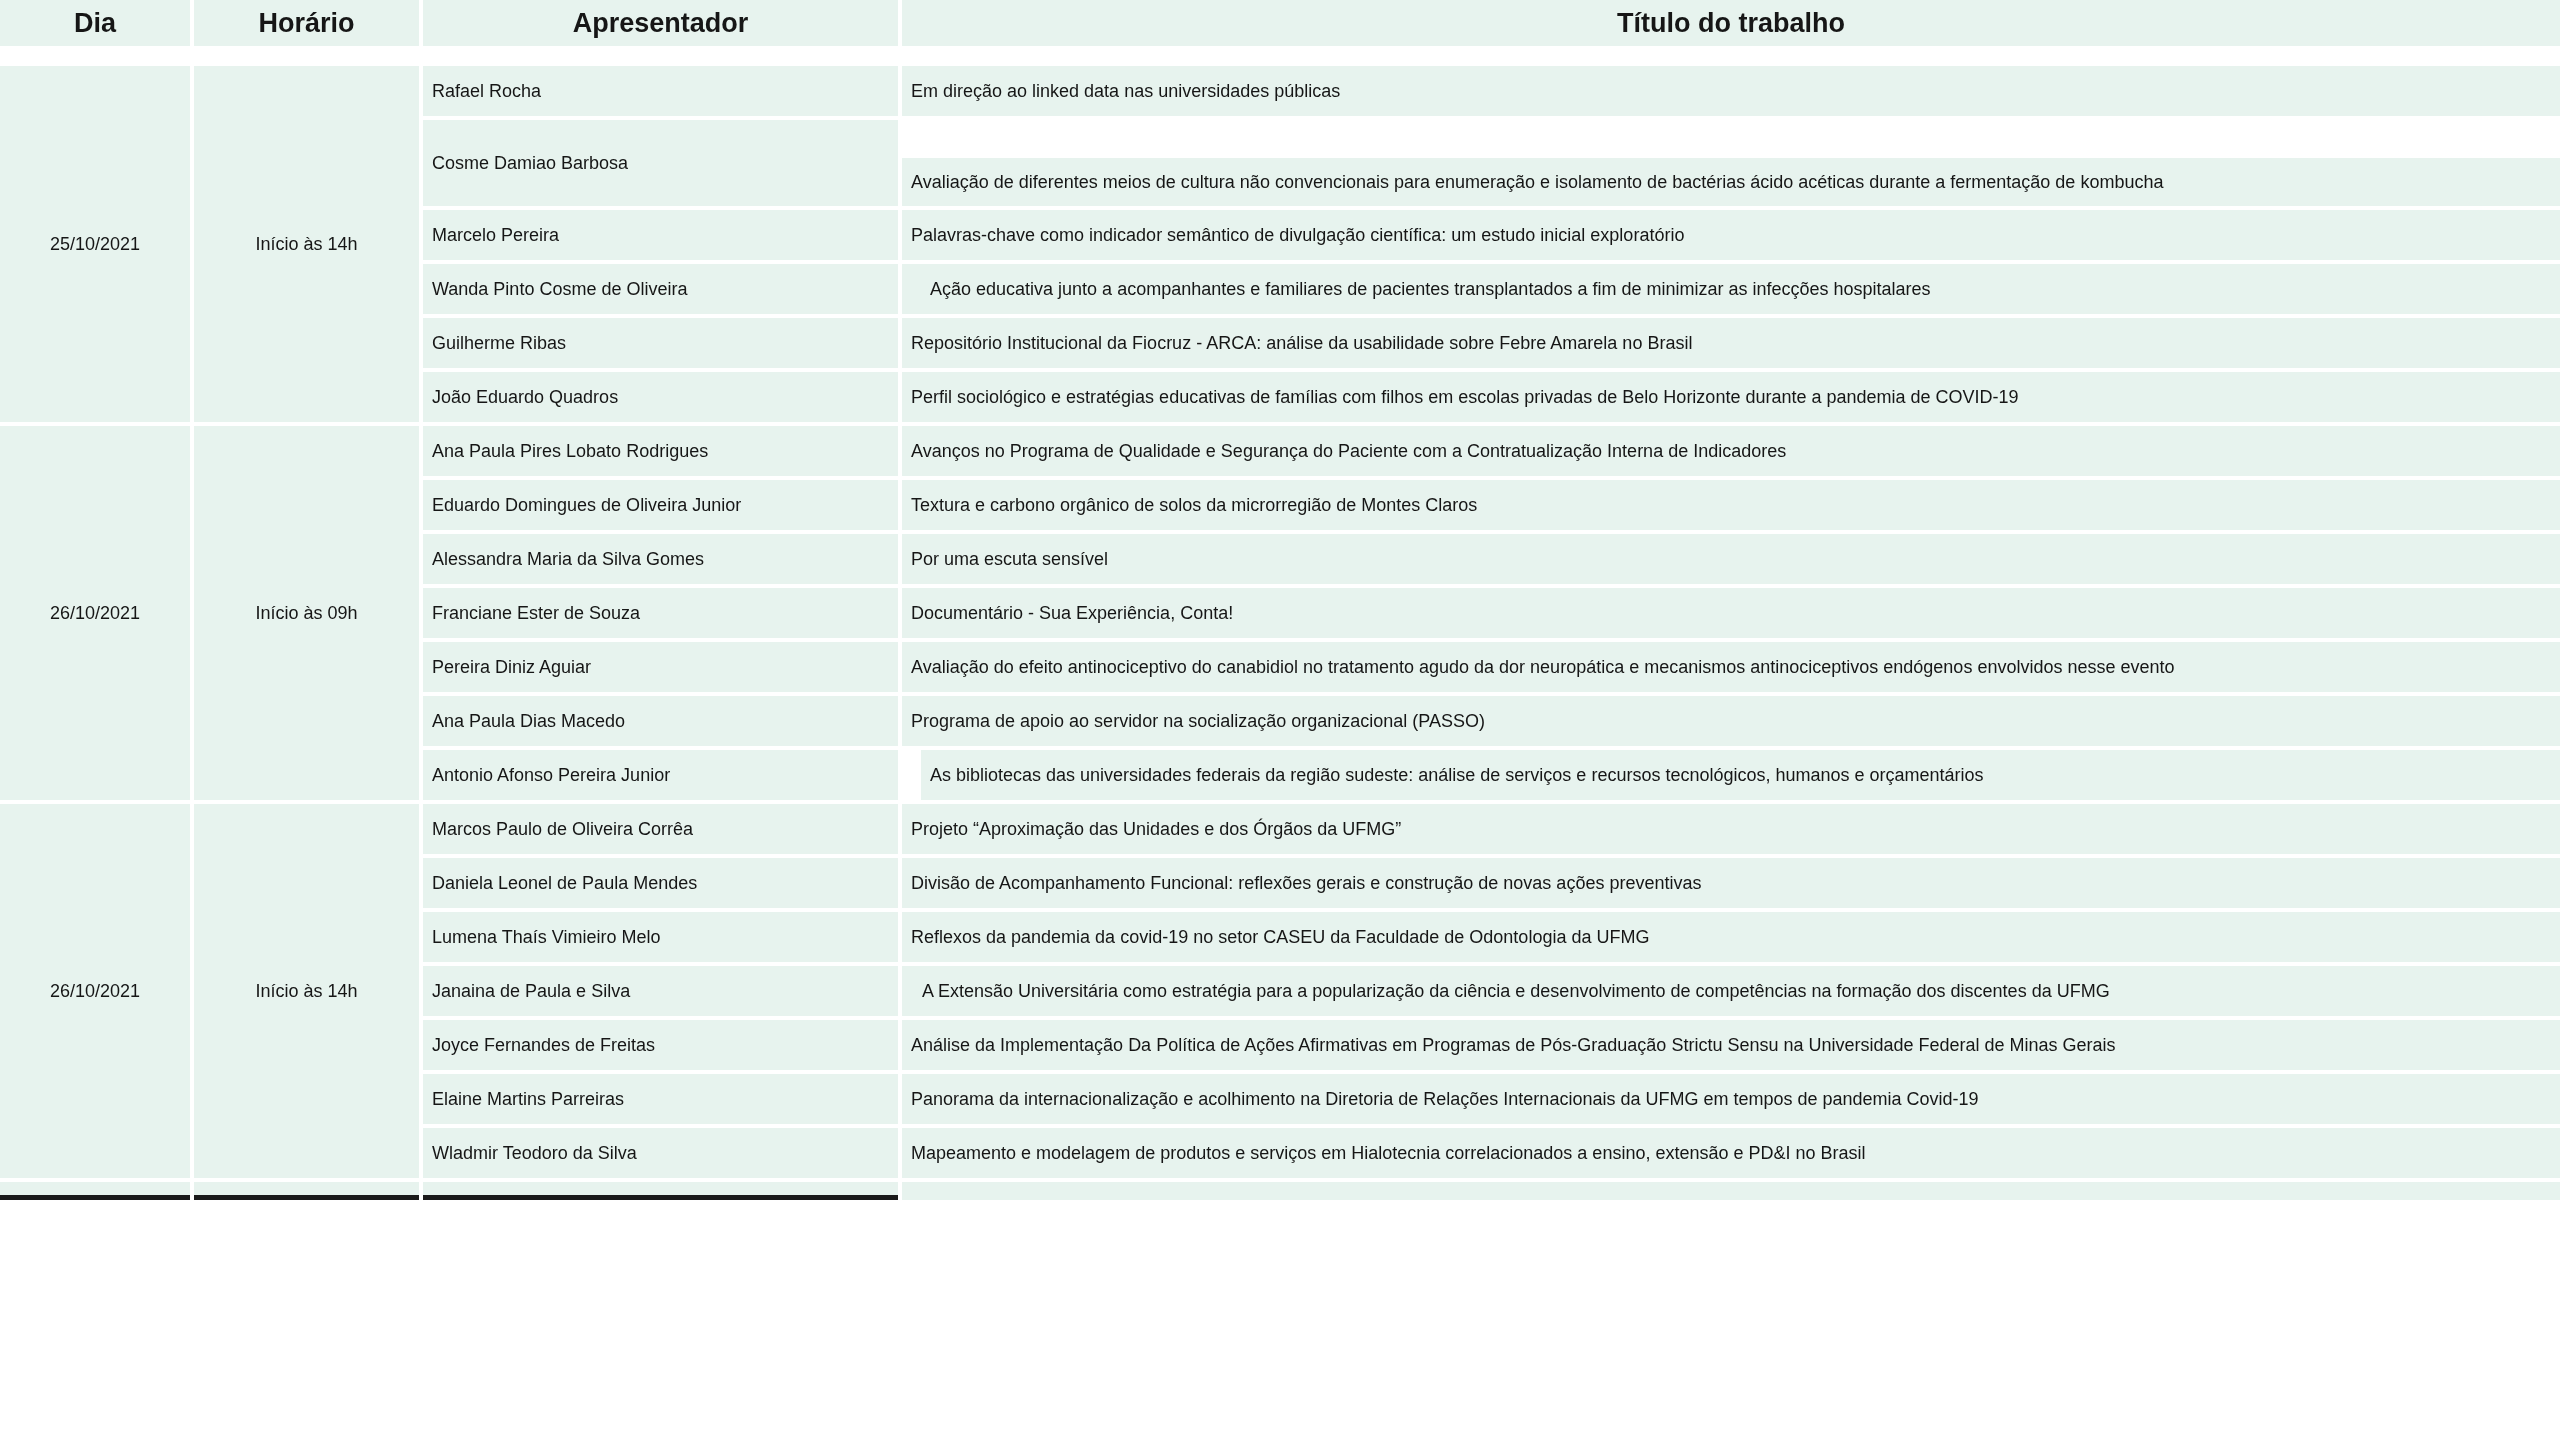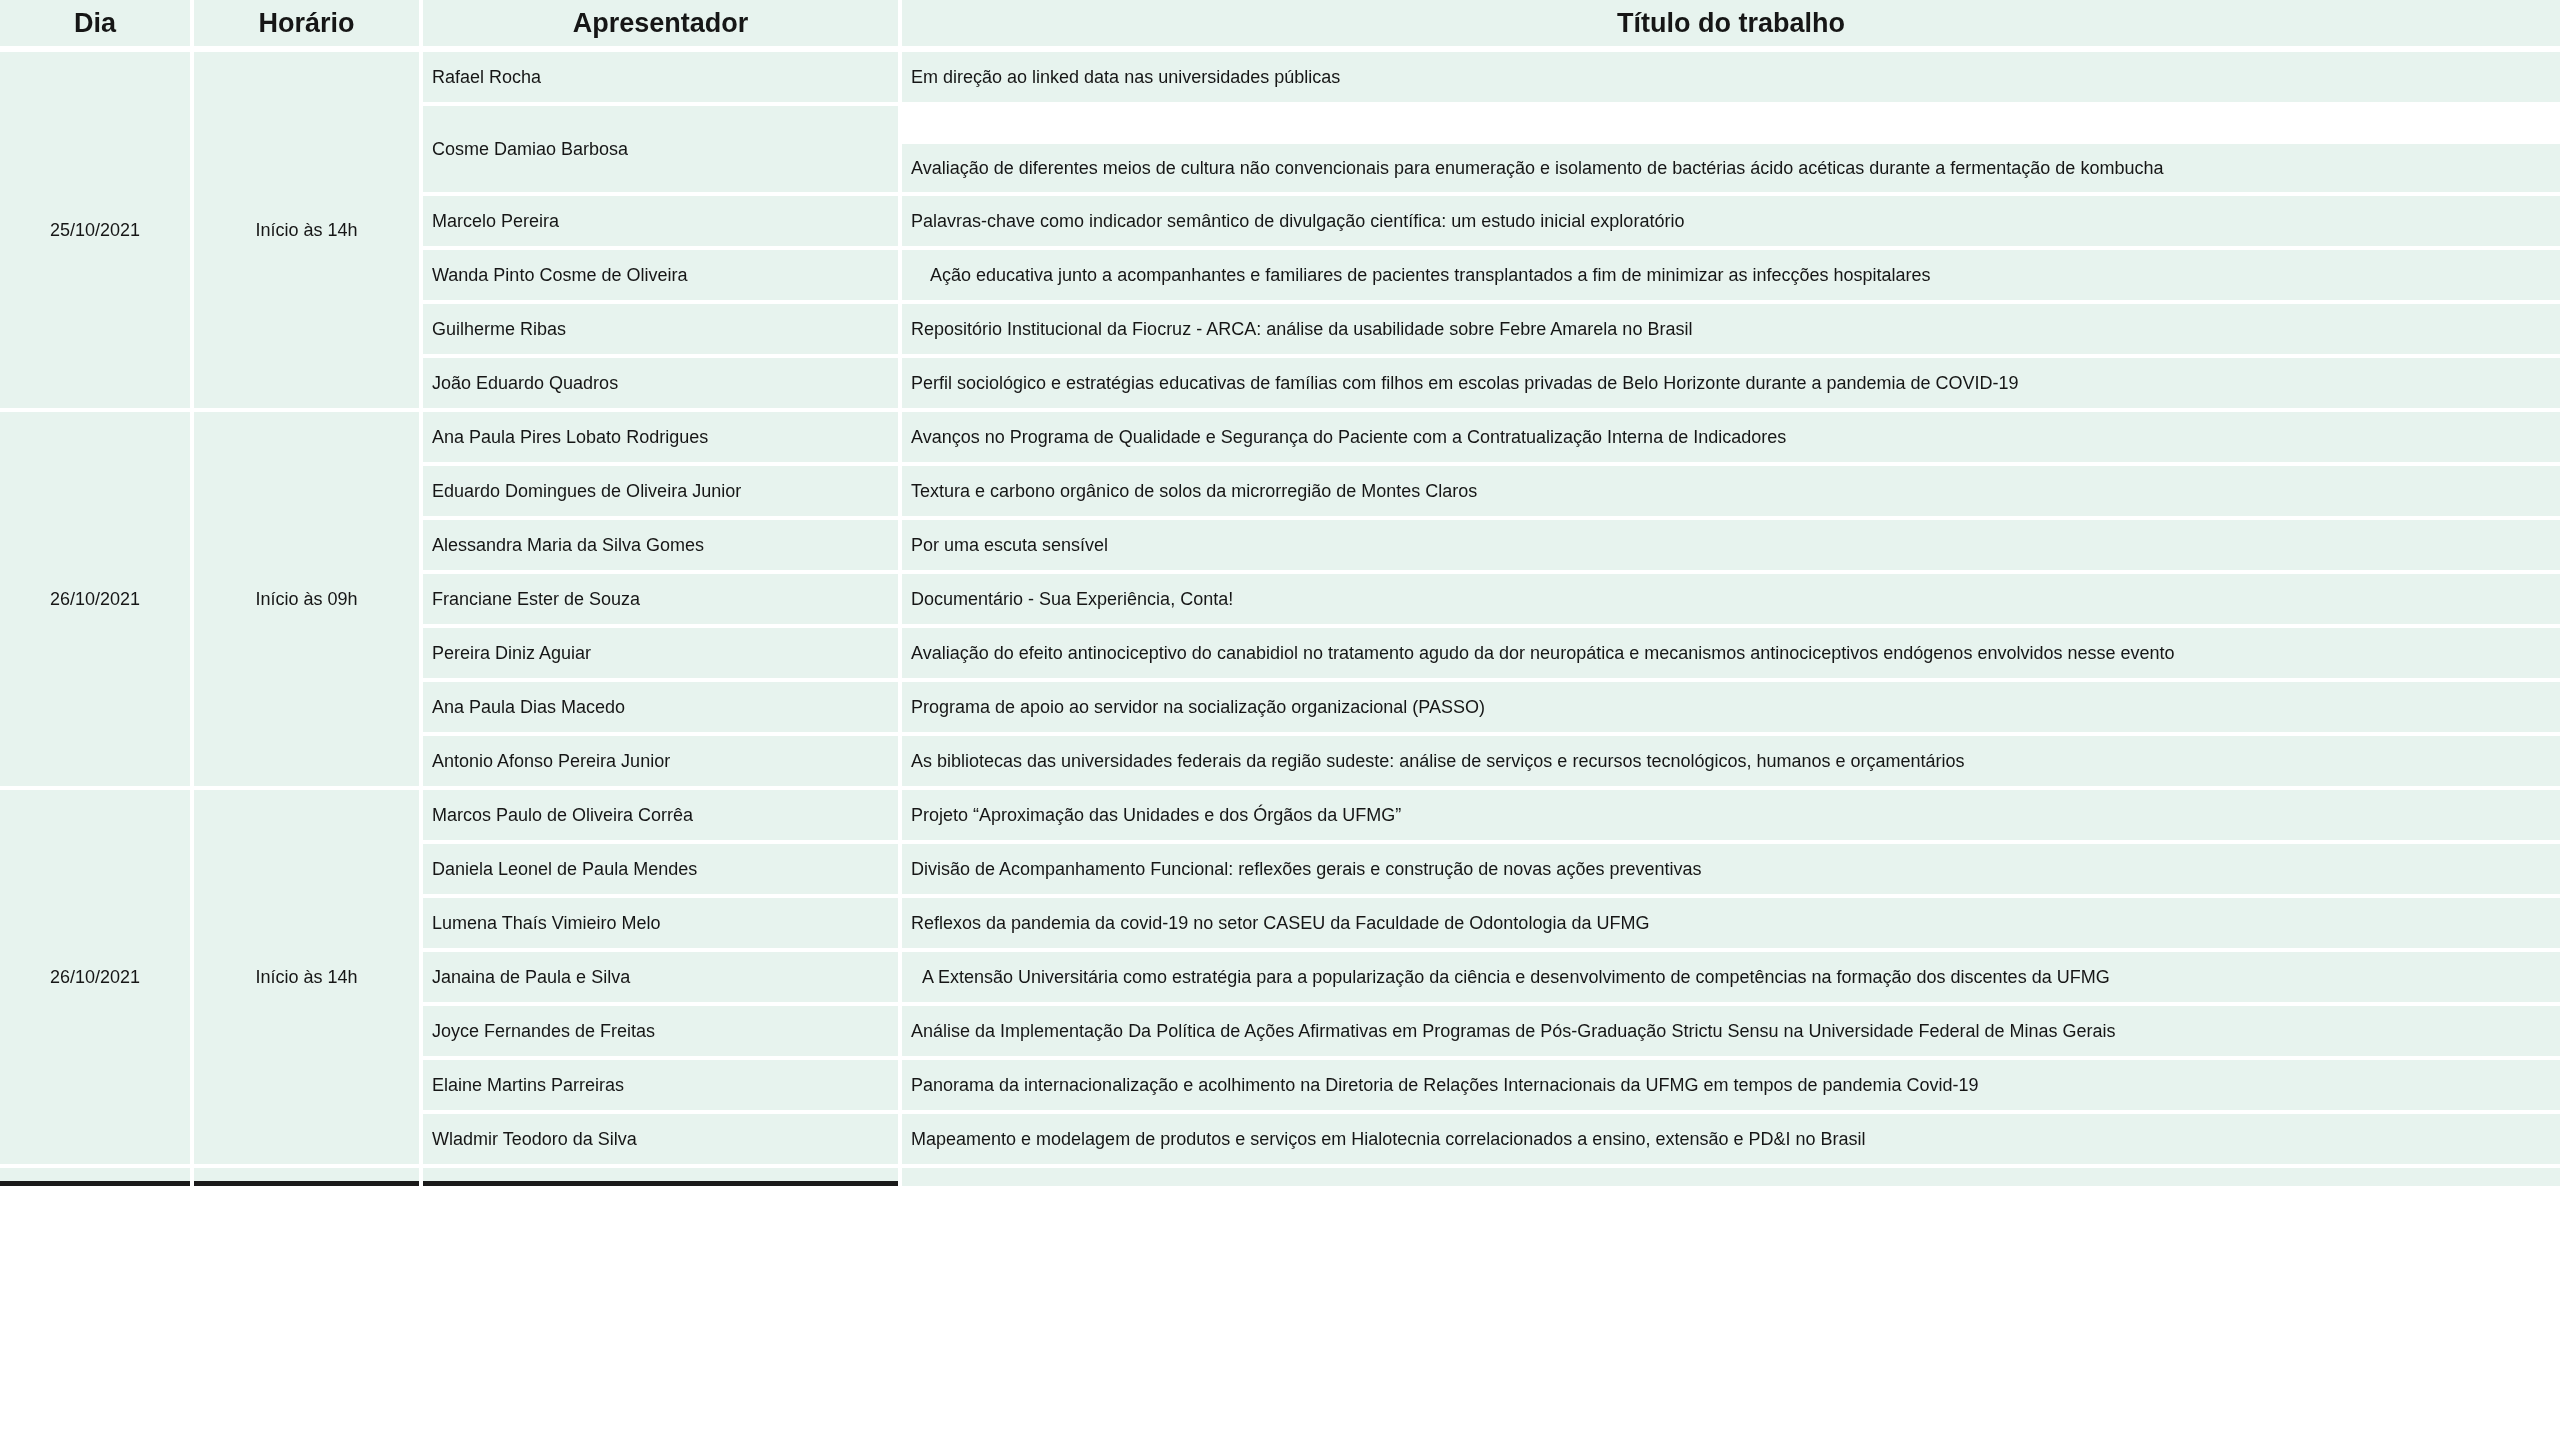--- a/index.html
+++ b/index.html
@@ -13,21 +13,21 @@
     height: 1440px;
     overflow: hidden;
     background: #ffffff;
   }
   .grid4 {
     display: grid;
     grid-template-columns: 190px 225px 475px 1fr;
     gap: 4px;
     background: #ffffff;
   }
-  .table-header { margin-bottom: 6px; }
+  .table-header { margin-bottom: 20px; }
   .cell {
     background: var(--cell-bg, #e7f3ee);
     display: flex;
     align-items: center;
     font-size: 18px;
     line-height: 38px;
   }
   .hcell {
     justify-content: center;
     font-weight: bold;
@@ -85,21 +85,21 @@
         <div class="cell title-cell" style="grid-area: 2 / 4;">Textura e carbono orgânico de solos da microrregião de Montes Claros</div>
         <div class="cell presenter-cell" style="grid-area: 3 / 3;">Alessandra Maria da Silva Gomes</div>
         <div class="cell title-cell" style="grid-area: 3 / 4;">Por uma escuta sensível</div>
         <div class="cell presenter-cell" style="grid-area: 4 / 3;">Franciane Ester de Souza</div>
         <div class="cell title-cell" style="grid-area: 4 / 4;">Documentário -  Sua Experiência, Conta!</div>
         <div class="cell presenter-cell" style="grid-area: 5 / 3;">Pereira Diniz Aguiar</div>
         <div class="cell title-cell" style="grid-area: 5 / 4;">Avaliação do efeito antinociceptivo do canabidiol no tratamento agudo da dor neuropática e mecanismos antinociceptivos endógenos envolvidos nesse evento</div>
         <div class="cell presenter-cell" style="grid-area: 6 / 3;">Ana Paula Dias Macedo</div>
         <div class="cell title-cell" style="grid-area: 6 / 4;">Programa de apoio ao servidor na socialização organizacional (PASSO)</div>
         <div class="cell presenter-cell" style="grid-area: 7 / 3;">Antonio Afonso Pereira Junior</div>
-        <div class="cell title-cell" style="grid-area: 7 / 4;">As bibliotecas das universidades federais da região sudeste: análise de serviços e recursos tecnológicos, humanos e orçamentários</div>
+        <div class="cell title-cell" style="grid-area: 7 / 4; margin-left: 19px;">As bibliotecas das universidades federais da região sudeste: análise de serviços e recursos tecnológicos, humanos e orçamentários</div>
       </section>
       <section class="grid4 group">
         <div class="cell merged" style="grid-area: 1 / 1 / span 7;">26/10/2021</div>
         <div class="cell merged" style="grid-area: 1 / 2 / span 7;">Início às 14h</div>
         <div class="cell presenter-cell" style="grid-area: 1 / 3;">Marcos Paulo de Oliveira Corrêa</div>
         <div class="cell title-cell" style="grid-area: 1 / 4;">Projeto “Aproximação das Unidades e dos Órgãos da UFMG”</div>
         <div class="cell presenter-cell" style="grid-area: 2 / 3;">Daniela Leonel de Paula Mendes</div>
         <div class="cell title-cell" style="grid-area: 2 / 4;">Divisão de Acompanhamento Funcional: reflexões gerais e construção de novas ações preventivas</div>
         <div class="cell presenter-cell" style="grid-area: 3 / 3;">Lumena Thaís Vimieiro Melo</div>
         <div class="cell title-cell" style="grid-area: 3 / 4;">Reflexos da pandemia da covid-19 no setor CASEU da Faculdade de Odontologia da UFMG</div>

